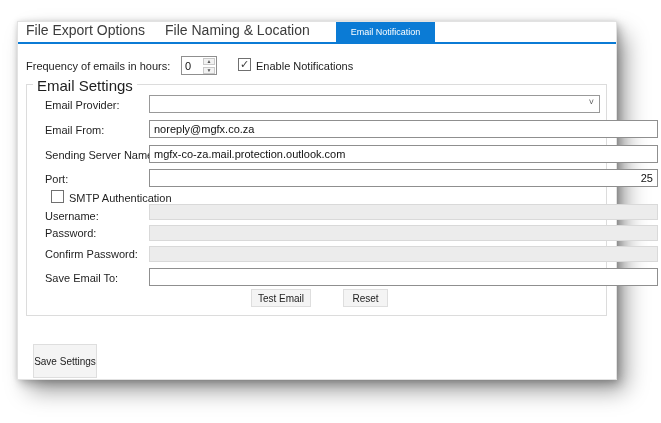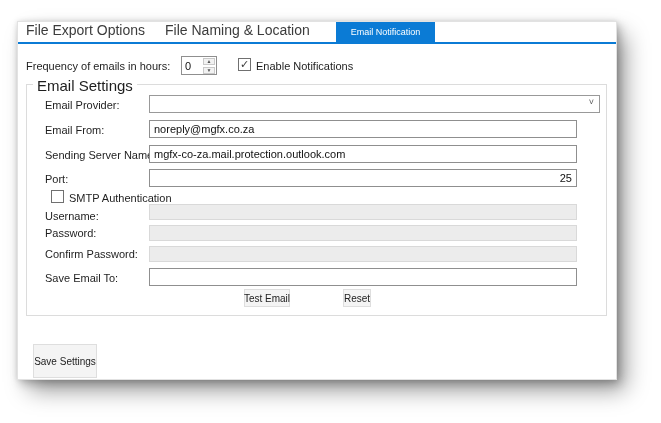--- a/index.html
+++ b/index.html
@@ -34,21 +34,21 @@
   .tab:first-child { padding-left:8px; }
   .tab.active {
     background:#0b7bd5; color:#ffffff;
     font-size:9px;
     padding:5px 15px 5px 15px;
     margin-left:16px;
   }
   
   .lbl { position:absolute; font-size:11px; color:#1e1e1e; white-space:nowrap; }
   .txt {
-    position:absolute; left:131px; width:428px; height:18px;
+    position:absolute; left:131px; width:509px; height:18px;
     border:1px solid #8f8f8f; background:#fff;
     font-family:"Liberation Sans", sans-serif;
     font-size:11px; color:#111; padding:0 4px;
   }
   .txt:disabled, .txt.disabled {
     background:#ececec; border:1px solid #d9d9d9; height:16px;
   }
   
   .spinner {
     position:absolute; left:163px; top:34px; width:36px; height:19px;
@@ -153,18 +153,18 @@
 
   <div class="lbl" style="left:27px; top:205px;">Password:</div>
   <input type="text" class="txt" style="top: 203px;" disabled="" value="">
 
   <div class="lbl" style="left:27px; top:226px;">Confirm Password:</div>
   <input type="text" class="txt" style="top: 224px;" disabled="" value="">
 
   <div class="lbl" style="left:27px; top:250px;">Save Email To:</div>
   <input type="text" class="txt" style="top: 246px;" value="">
 
-  <button class="btn" style="left:226px; top:267px; width:46px;">Test Email</button>
-  <button class="btn" style="left:325px; top:267px; width:28px;">Reset</button>
+  <button class="btn" style="left:233px; top:267px; width:60px;">Test Email</button>
+  <button class="btn" style="left:325px; top:267px; width:45px;">Reset</button>
 
   <button class="btn" style="left:15px; top:322px; width:64px; height:34px;">Save Settings</button>
 
 </div>
 
 </body></html>

